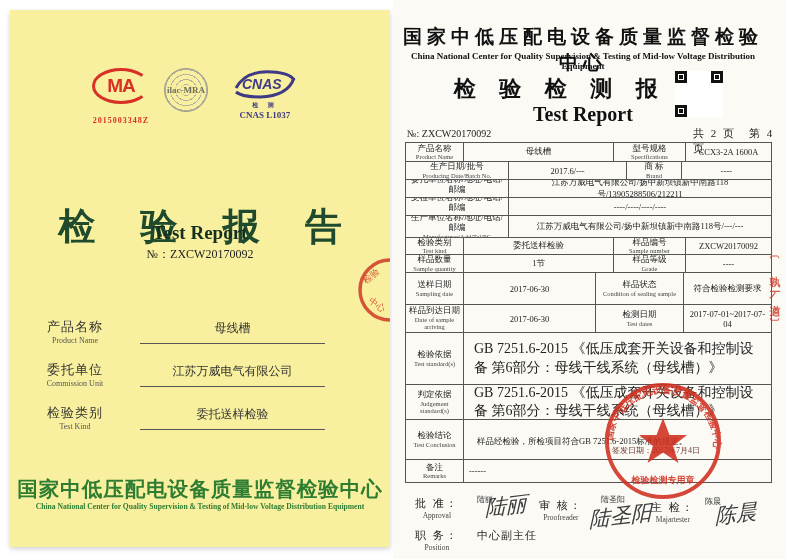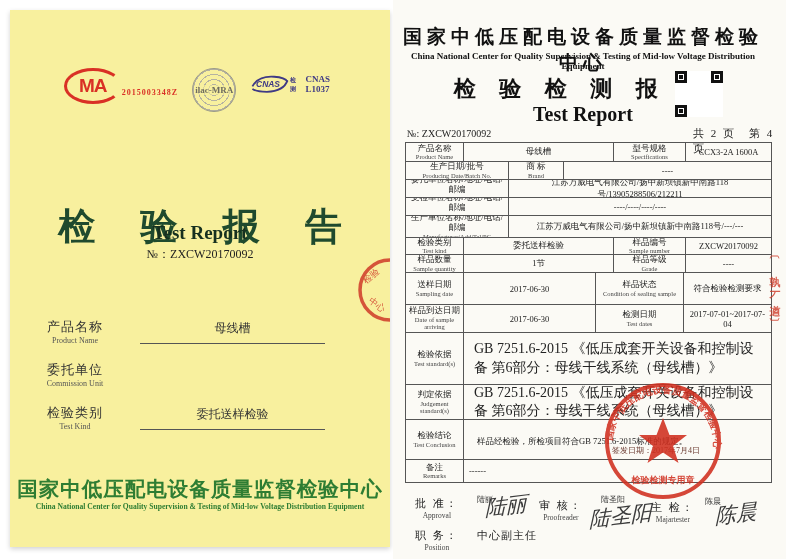--- a/index.html
+++ b/index.html
@@ -8,21 +8,21 @@
     position:relative; overflow:hidden; background:#ffffff;
     font-family:"Liberation Serif","DejaVu Serif",serif; color:#222;
   }
   
   .cover {
     position:absolute; left:10px; top:10px; width:380px; height:537px;
     background:#f8f09e; overflow:hidden;
     box-shadow:0 2px 5px rgba(0,0,0,.18);
   }
   .logos { position:absolute; top:58px; left:0; width:100%; display:flex; justify-content:center; align-items:flex-start; gap:14px; }
-  .logo { display:flex; flex-direction:row; align-items:center; }
+  .logo { display:flex; flex-direction:column; align-items:center; }
   .logo-sub { font-size:8px; font-weight:bold; margin-top:12px; white-space:nowrap; }
   .cma-shape { width:58px; height:36px; border:3px solid #d93025; border-right-color:transparent;
     border-radius:50%; display:flex; align-items:center; justify-content:center;
     color:#d93025; font-weight:bold; font-size:19px; letter-spacing:-1px; font-family:"Liberation Sans",sans-serif;}
   .cma .logo-sub { color:#d93025; letter-spacing:1px; }
   .ilac-shape { width:44px; height:44px; border-radius:50%; border:1px solid #9a9a8a;
     background:repeating-radial-gradient(circle at 50% 50%, #b5b2a2 0 1px, transparent 1px 5px);
     display:flex; align-items:center; justify-content:center; }
   .ilac-shape span { font-size:9px; font-weight:bold; color:#6f6d60; background:rgba(248,240,158,.55); padding:0 1px; }
   .cnas { width:86px; }
@@ -138,20 +138,21 @@
         <div class="cn">产品名称</div>
         <div class="en">Product Name</div>
       </div>
       <div class="field-value">母线槽</div>
     </div>
     <div class="field-row">
       <div class="field-label">
         <div class="cn">委托单位</div>
         <div class="en">Commission Unit</div>
       </div>
+      <div class="field-value">江苏万威电气有限公司</div>
     </div>
     <div class="field-row">
       <div class="field-label">
         <div class="cn">检验类别</div>
         <div class="en">Test Kind</div>
       </div>
       <div class="field-value">委托送样检验</div>
     </div>
   </div>
 
@@ -191,20 +192,21 @@
           <div class="cn">型号规格</div>
           <div class="en">Specifications</div>
         </div>
       <div class="cell val">CCX3-2A  1600A</div>
     </div>
     <div class="trow h18">
       <div class="cell w103">
           <div class="cn">生产日期/批号</div>
           <div class="en">Producing Date/Batch No.</div>
         </div>
+      <div class="cell val w118">2017.6/---</div>
       <div class="cell w55">
           <div class="cn">商  标</div>
           <div class="en">Brand</div>
         </div>
       <div class="cell val">----</div>
     </div>
     <div class="trow h18">
       <div class="cell w103">
           <div class="cn">委托单位名称/地址/电话/邮编</div>
           <div class="en">Commission Unit/Add/Tel/PC</div>

